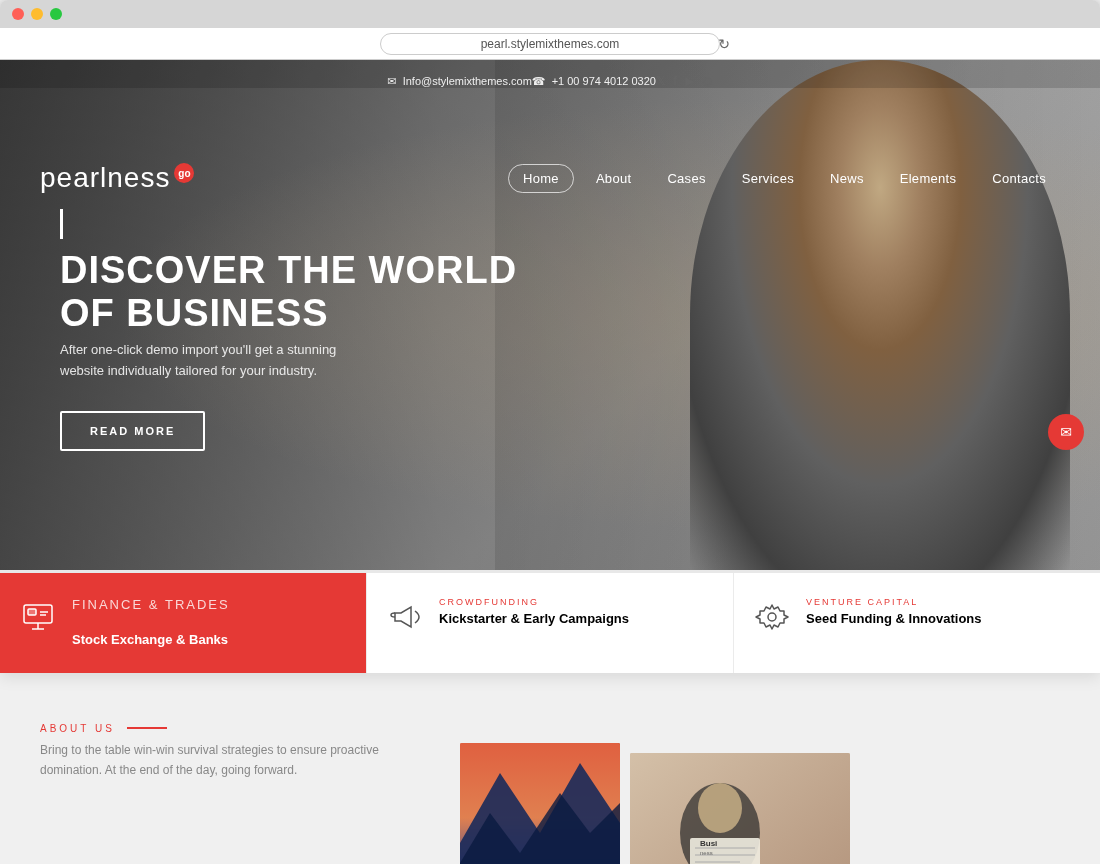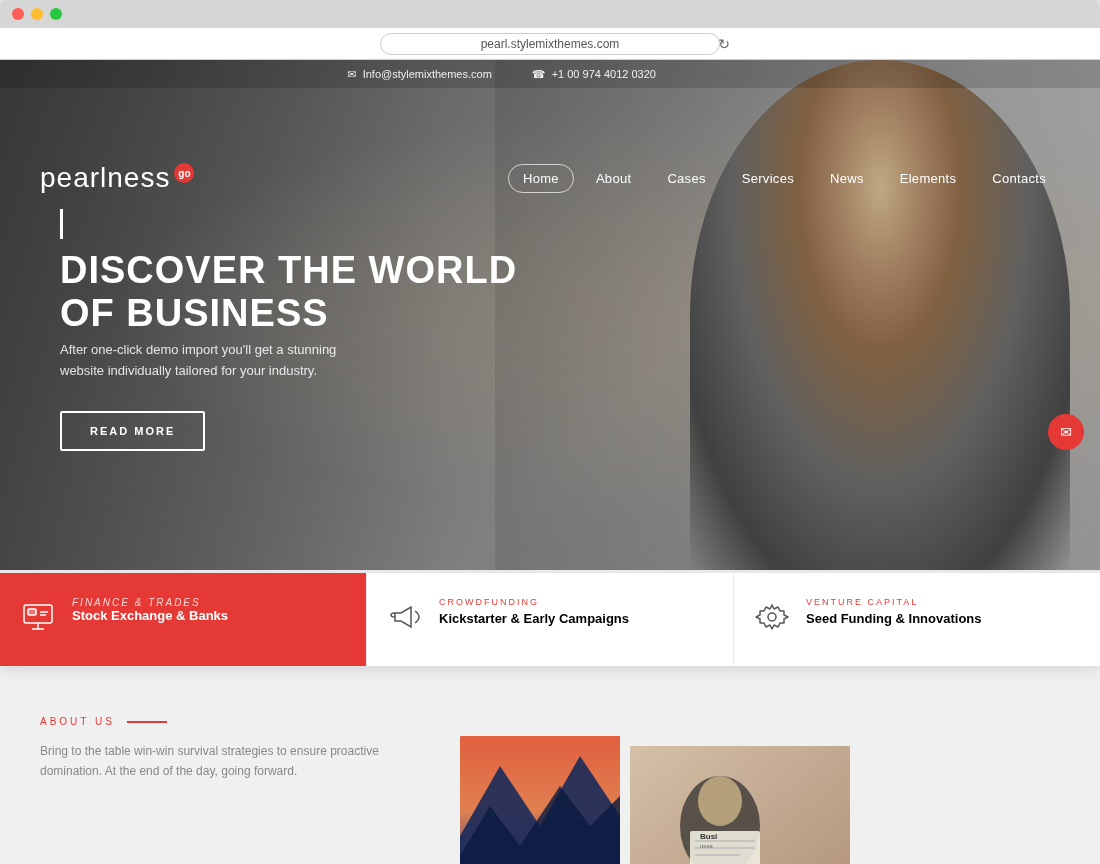--- a/index.html
+++ b/index.html
@@ -207,25 +207,24 @@
       background: #e53935;
       color: white;
     }
     .service-icon {
       font-size: 28px;
       flex-shrink: 0;
       margin-top: 2px;
     }
     .service-item:first-child .service-icon { color: white; }
     .service-label {
-      font-size: 10px;
+      font-size: 13px;
       letter-spacing: 2px;
       text-transform: uppercase;
-      margin-bottom: 0;
-      font-style: italic;
+      margin-bottom: 20px;
     }
     .service-item:first-child .service-label { color: rgba(255,255,255,0.8); }
     .service-label:not(.service-item:first-child .service-label) { color: #e53935; }
     .service-name {
       font-size: 13px;
       font-weight: 600;
       line-height: 1.3;
     }
     .service-item:first-child .service-name { color: white; }
 
@@ -240,21 +239,21 @@
       max-width: 380px;
     }
     .about-label {
       font-size: 10px;
       letter-spacing: 3px;
       text-transform: uppercase;
       color: #e53935;
       display: flex;
       align-items: center;
       gap: 12px;
-      margin-bottom: 14px;
+      margin-bottom: 6px;
     }
     .about-label::after {
       content: '';
       display: inline-block;
       width: 40px;
       height: 2px;
       background: #e53935;
     }
     .about-title {
       font-size: 26px;
@@ -309,23 +308,22 @@
     .website-wrapper {
       position: relative;
       height: 804px;
       overflow: hidden;
     }
     
     .header-topbar {
       background: rgba(0,0,0,0.15);
       height: 28px;
       display: flex;
-      align-items: center;
+      align-items: flex-end;
       justify-content: center;
-      gap: 40px;
       font-size: 11px;
       color: rgba(255,255,255,0.9);
       position: absolute;
       top: 0; left: 0; right: 0;
       z-index: 5;
     }
 
     .service-label-red { color: #e53935; font-size: 9px; letter-spacing: 2px; text-transform: uppercase; margin-bottom: 4px; }
 
     

